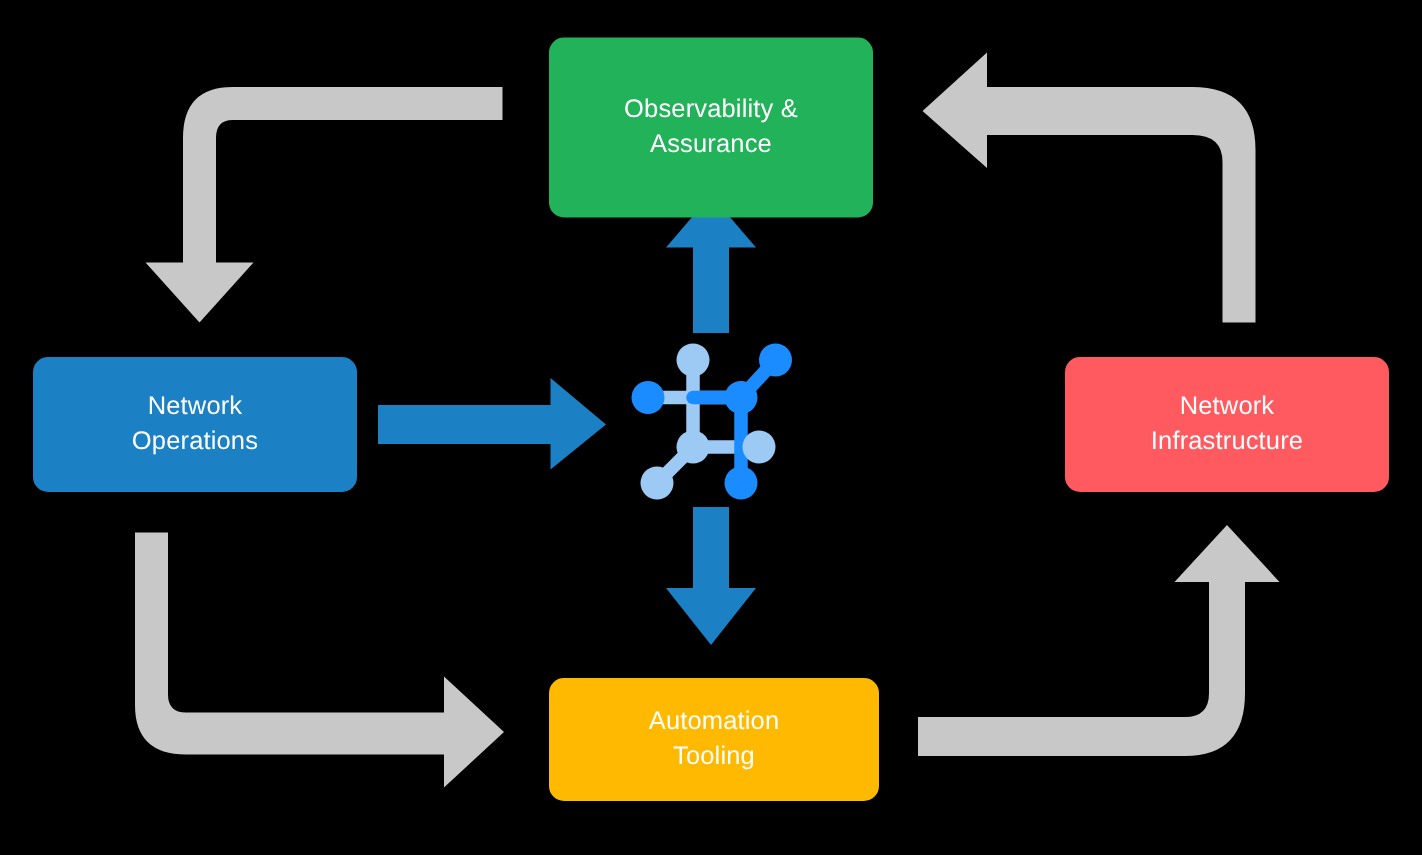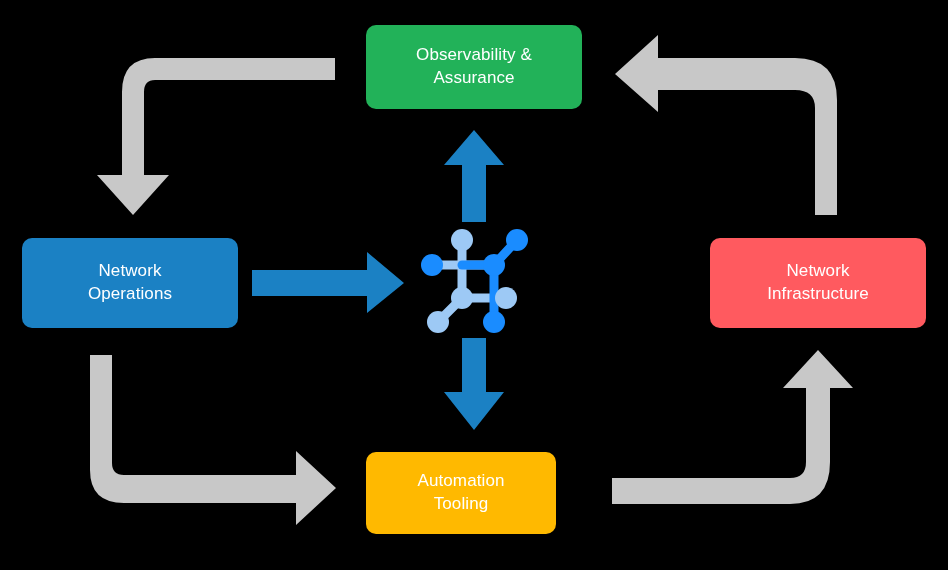--- a/index.html
+++ b/index.html
@@ -28,41 +28,41 @@
     font-weight: 400;
     letter-spacing: 0.1px;
     box-sizing: border-box;
     padding: 4px 10px;
     white-space: pre-line;
   }
   #box-observability {
     left: 366px;
     top: 25px;
     width: 216px;
-    height: 84px;
+    height: 120px;
     background: #22b259;
   }
   #box-operations {
     left: 22px;
     top: 238px;
     width: 216px;
     height: 90px;
     background: #1b81c4;
   }
   #box-infrastructure {
     left: 710px;
     top: 238px;
     width: 216px;
     height: 90px;
     background: #ff5a5f;
   }
   #box-automation {
     left: 366px;
     top: 452px;
-    width: 190px;
+    width: 220px;
     height: 82px;
     background: #ffb900;
   }
   .svg-layer {
     position: absolute;
     left: 0;
     top: 0;
     width: 948px;
     height: 570px;
   }

